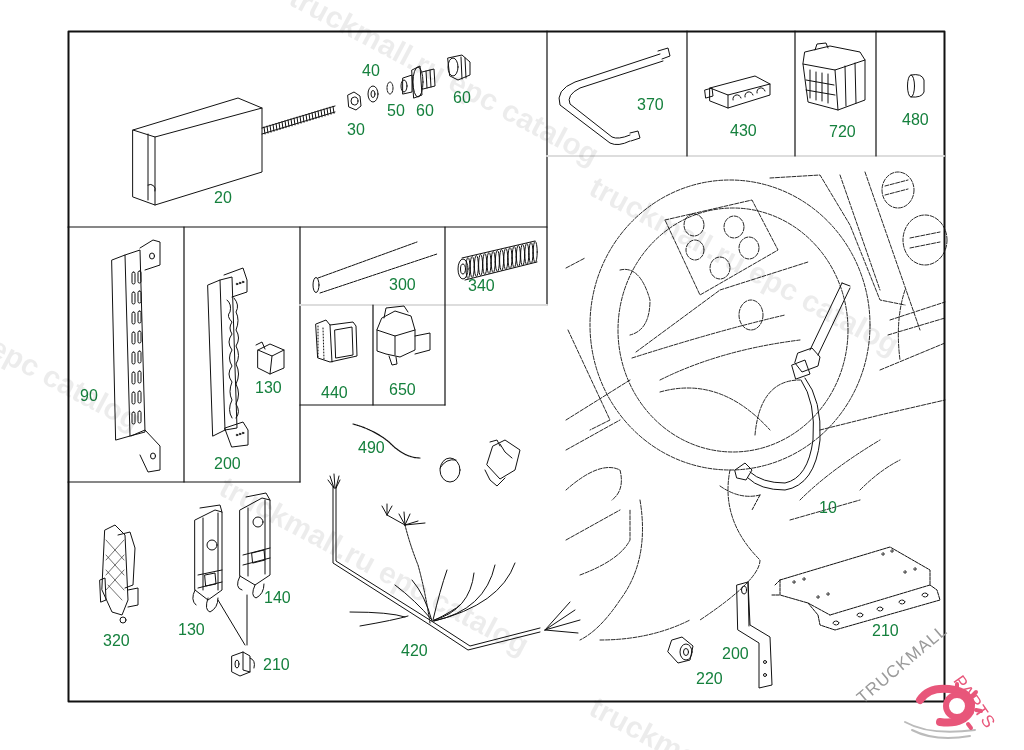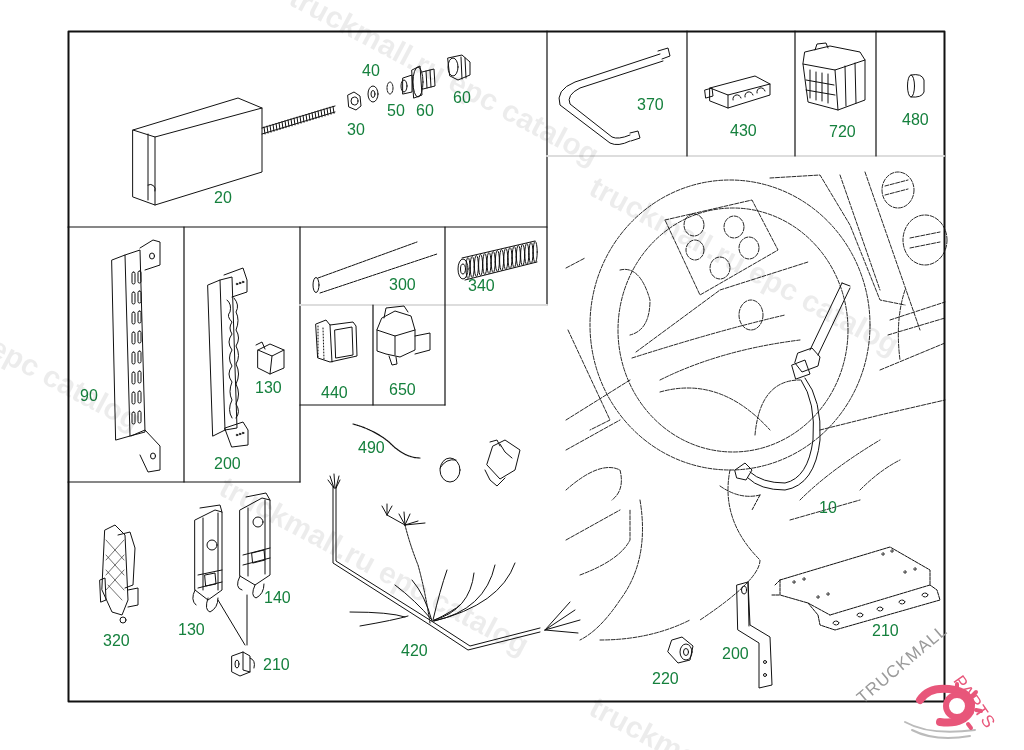--- a/index.html
+++ b/index.html
@@ -430,21 +430,21 @@
 <span class="lbl" style="left:389px;top:382px">650</span>
 
 <span class="lbl" style="left:358px;top:440px">490</span>
 <span class="lbl" style="left:438px;top:436px"></span>
 <span class="lbl" style="left:518px;top:487px"></span>
 <span class="lbl" style="left:401px;top:643px">420</span>
 
 <span class="lbl" style="left:819px;top:500px">10</span>
 <span class="lbl" style="left:872px;top:623px">210</span>
 <span class="lbl" style="left:722px;top:646px">200</span>
-<span class="lbl" style="left:652px;top:671px">220</span>
+<span class="lbl" style="left:696px;top:671px">220</span>
 
 <span class="lbl" style="left:103px;top:633px">320</span>
 <span class="lbl" style="left:178px;top:622px">130</span>
 <span class="lbl" style="left:264px;top:590px">140</span>
 <span class="lbl" style="left:263px;top:657px" id="lbl210">210</span>
 
 
 <span class="wm" style="left:300px;top:-20px;transform:rotate(28deg)">truckmall.ru epc catalog</span>
 <span class="wm" style="left:0px;top:330px;transform:rotate(28deg)">epc catalog</span>
 <span class="wm" style="left:230px;top:470px;transform:rotate(28deg)">truckmall.ru epc catalog</span>

